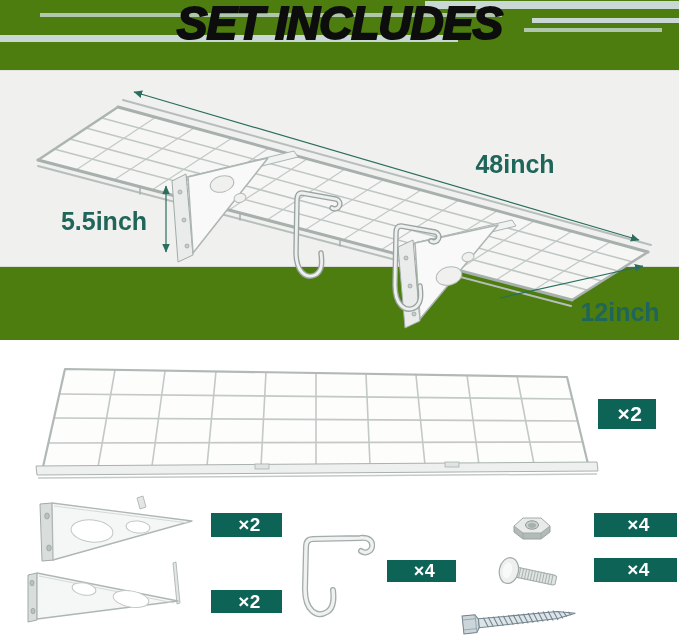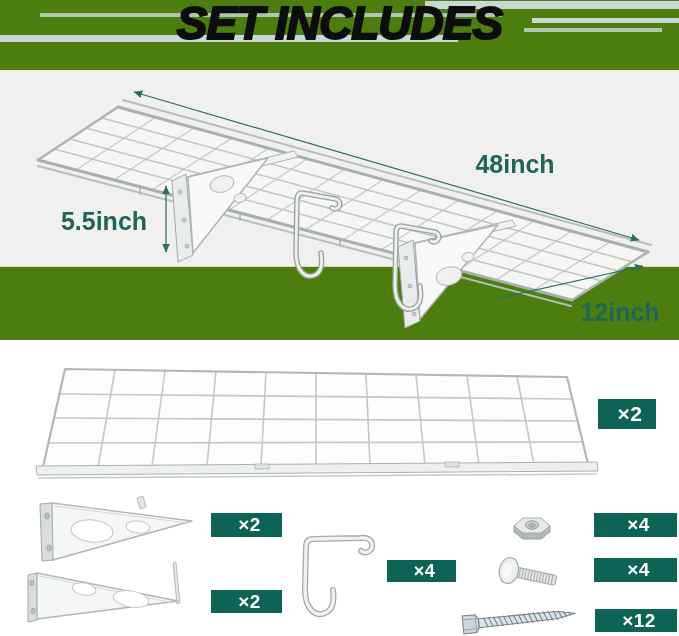--- a/index.html
+++ b/index.html
@@ -191,16 +191,15 @@
         <path d="M21,-5 L25,5 M26,-5 L30,5 M31,-5 L35,5 M36,-5 L40,5 M41,-5 L45,5 M46,-5 L50,5 M51,-5 L55,5 M56,-5 L60,5 M61,-5 L65,5 M66,-5 L70,5 M71,-5 L75,5 M76,-5 L80,5 M81,-5 L85,5 M86,-5 L90,5 M91,-5 L95,5 M96,-4 L100,4 M101,-3 L104,2.5 M106,-2 L108.5,1.5" stroke="#72848e" stroke-width="1.1" fill="none"></path>
       </g>
     </svg>
 
     <div class="badge b-deck">×2</div>
     <div class="badge b-bra">×2</div>
     <div class="badge b-brb">×2</div>
     <div class="badge b-hook">×4</div>
     <div class="badge b-nut">×4</div>
     <div class="badge b-bolt">×4</div>
-    <div class="badge b-screw">×12</div>
   </section>
 
 </div>
 
 </body></html>

